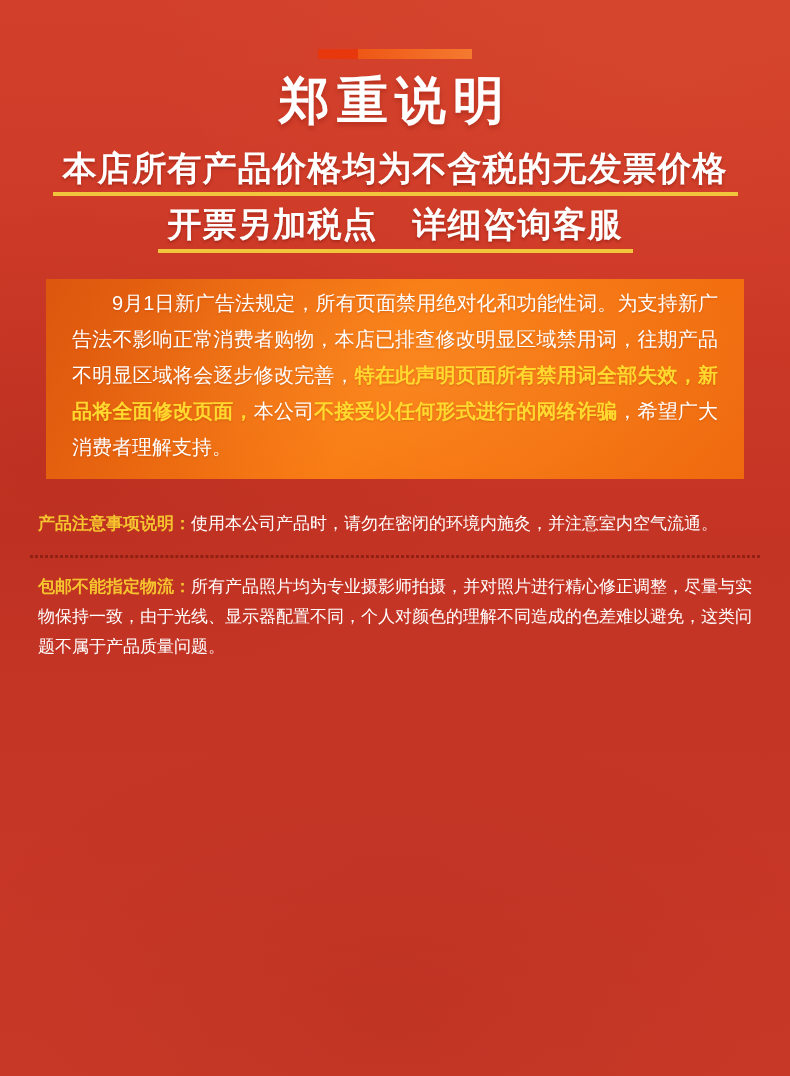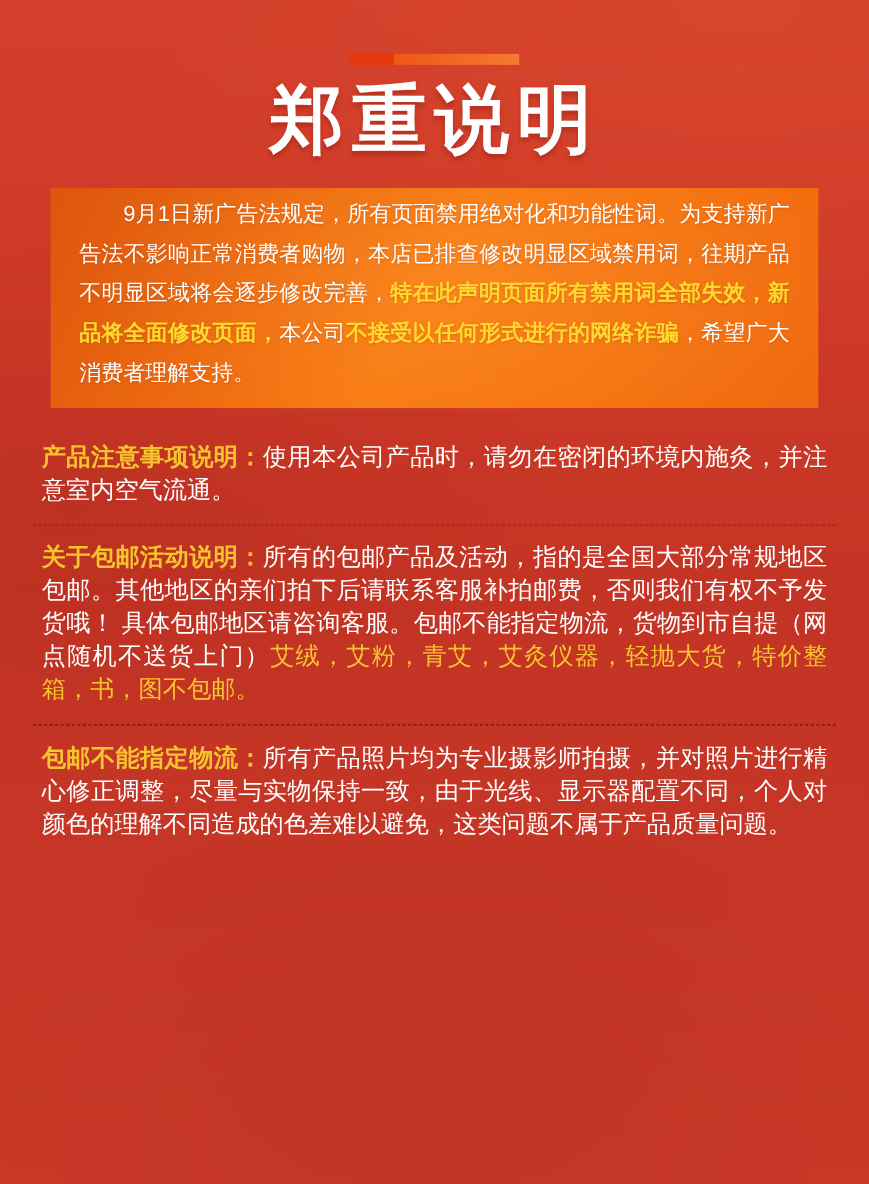--- a/index.html
+++ b/index.html
@@ -14,21 +14,21 @@
       radial-gradient(800px 500px at 50% 95%, rgba(90,5,0,0.08), transparent 65%),
       linear-gradient(180deg, #d2402b 0%, #cd3927 26%, #c43424 50%, #c63626 76%, #ca3927 100%);
   }
   .top-bar { margin: 0 auto; padding-top: 49px; display: flex; justify-content: center; }
   .bar-seg-left  { width: 40px;  height: 10px; background: #e6380c; }
   .bar-seg-right { width: 114px; height: 10px; background: linear-gradient(90deg, #ee5716, #f57a30); }
 
   .page-title {
     margin-top: 15px;
     text-align: center;
-    font-size: 68px; line-height: 1.05;
+    font-size: 51px; line-height: 1.05;
     font-weight: bold; color: #ffffff;
     letter-spacing: 7px;
     text-shadow: 0 3px 4px rgba(125,18,6,0.35);
   }
 
   .subtitle-block { margin-top: 19px; text-align: center; }
   .subtitle-line { margin-bottom: 7px; line-height: 1.25; }
   .subtitle-text {
     display: inline-block;
     font-size: 34px; font-weight: bold; color: #ffffff;
@@ -52,46 +52,49 @@
     color: #ffffff;
     text-indent: 2em;
     text-align: justify;
     text-shadow: 0 1px 2px rgba(140,40,0,0.25);
   }
   .notice-text .hl { color: #ffd92e; font-weight: bold; }
 
   .content { margin-top: 30px; padding: 0 38px; }
   .section {
     margin: 14px 0 16px;
-    font-size: 22px; line-height: 30px;
+    font-size: 17px; line-height: 30px;
     color: #ffffff; text-align: justify;
   }
   .section-heading { color: #f6c42e; font-weight: bold; }
   .section-tail { color: #f6c42e; }
   .separator { border-top: 1px dashed rgba(105,18,8,0.55); margin: 0 -8px; }
 </style>
 </head>
 <body>
 
 <div class="poster">
 
   <div class="top-bar">
     <div class="bar-seg-left"></div>
     <div class="bar-seg-right"></div>
   </div>
 
   <div class="page-title">郑重说明</div>
 
+  <div class="subtitle-block">
+      <div class="subtitle-line"><span class="subtitle-text">本店所有产品价格均为不含税的无发票价格</span></div>
+      <div class="subtitle-line"><span class="subtitle-text">开票另加税点　详细咨询客服</span></div>
+    </div>
 
   <div class="notice-box">
     <div class="notice-text"><span>9月1日新广告法规定，所有页面禁用绝对化和功能性词。为支持新广告法不影响正常消费者购物，本店已排查修改明显区域禁用词，往期产品不明显区域将会逐步修改完善，</span><span class="hl">特在此声明页面所有禁用词全部失效，新品将全面修改页面，</span><span>本公司</span><span class="hl">不接受以任何形式进行的网络诈骗</span><span>，希望广大消费者理解支持。</span></div>
   </div>
 
   <div class="content">
       <div class="section"><span class="section-heading">产品注意事项说明：</span><span class="section-body">使用本公司产品时，请勿在密闭的环境内施灸，并注意室内空气流通。</span></div>
       <div class="separator"></div>
-      <div class="section"><span class="section-heading">关于包邮活动说明：</span><span class="section-body">所有的包邮产品及活动，指的是全国大部分常规地区包邮。其他地区的亲们拍下后请联系客服补拍邮费，否则我们有权不予发货哦！ 具体包邮地区请咨询客服。包邮不能指定物流，货物到市自提（网点随机不送货上门）</span><span class="section-tail">艾绒，艾粉，青艾，艾灸仪器，轻抛大货，特价整箱，书，图不包邮。</span></div>
       <div class="separator"></div>
       <div class="separator"></div>
       <div class="section"><span class="section-heading">包邮不能指定物流：</span><span class="section-body">所有产品照片均为专业摄影师拍摄，并对照片进行精心修正调整，尽量与实物保持一致，由于光线、显示器配置不同，个人对颜色的理解不同造成的色差难以避免，这类问题不属于产品质量问题。</span></div>
     </div>
 
 </div>
 
 </body></html>

